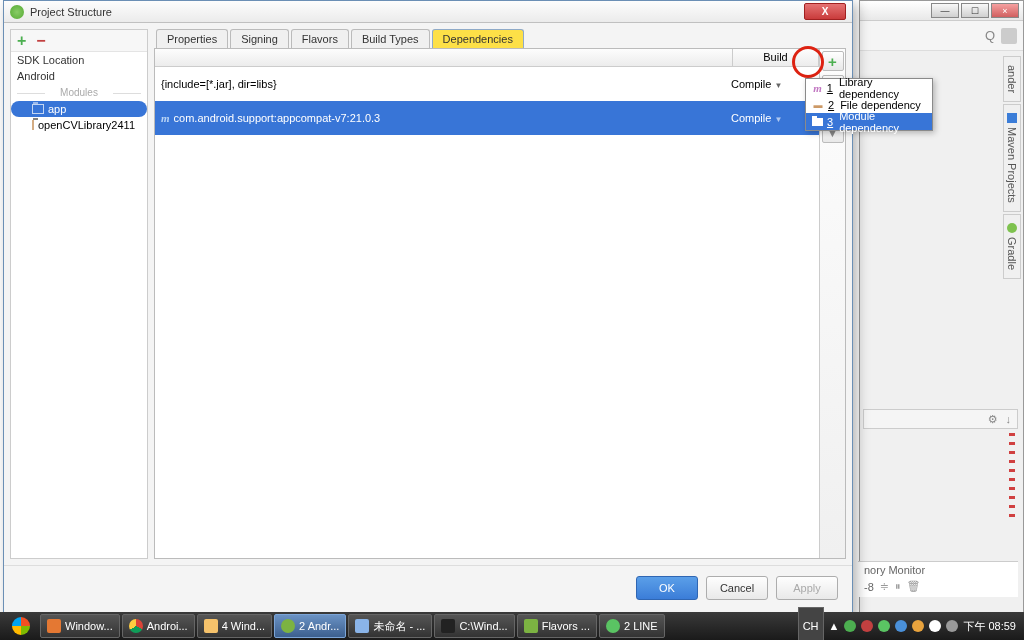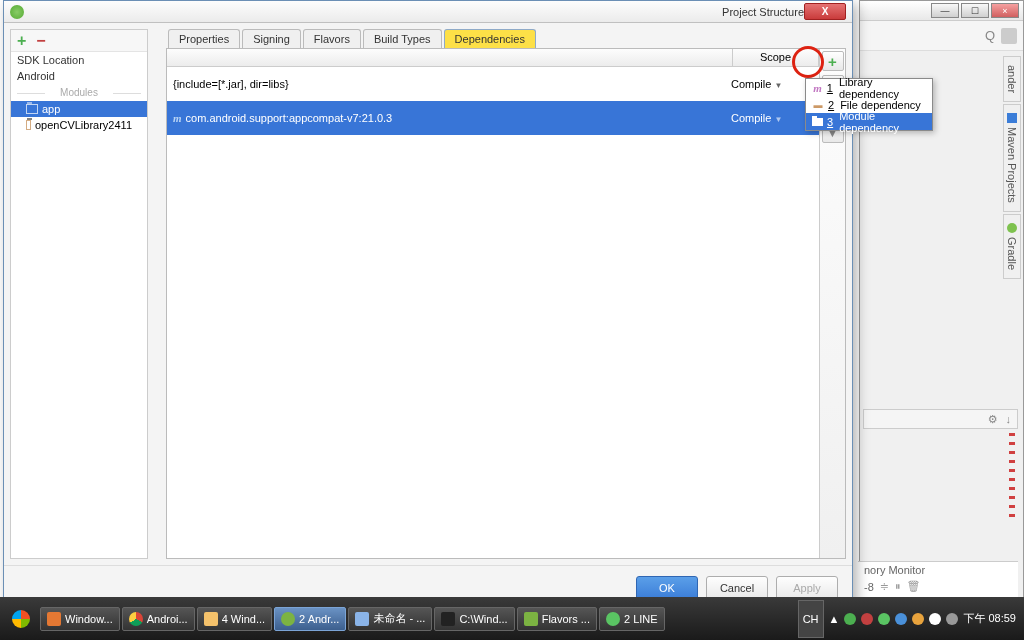--- a/index.html
+++ b/index.html
@@ -19,40 +19,40 @@
 .bg-tools { position:absolute; right:5px; top:408px; width:155px; height:20px; background:#f5f5f5; border:1px solid #ccc; display:flex; align-items:center; justify-content:flex-end; padding:0 6px; gap:8px; }
 .bg-marks { position:absolute; right:8px; top:432px; width:6px; }
 .bg-mark { width:6px; height:3px; background:#d04040; margin-bottom:6px; }
 .bg-monitor { position:absolute; right:5px; bottom:22px; width:160px; height:36px; background:#fff; border-top:1px solid #ccc; padding:2px 6px; font-size:10px; color:#666; }
 .bg-monitor-row { display:flex; align-items:center; gap:6px; padding-top:4px; }
 
 
 .dialog { position:absolute; left:3px; top:0; width:850px; height:618px; background:#f4f4f4; border:1px solid #6b8fb5; box-shadow:4px 4px 12px rgba(0,0,0,0.3); }
 .dlg-titlebar { height:22px; background:linear-gradient(#fdfdfd,#ebebeb); display:flex; align-items:center; padding:0 6px; border-bottom:1px solid #c0c0c0; }
 .dlg-icon { width:14px; height:14px; background:radial-gradient(circle,#8c6,#5a3); border-radius:50%; margin-right:6px; }
-.dlg-title { flex:1; color:#333;text-align:right; }
+.dlg-title { flex:1; color:#333; }
 .dlg-close { width:42px; height:17px; background:linear-gradient(#e57373,#c93b3b); border:1px solid #a02020; border-radius:2px; color:#fff; display:flex; align-items:center; justify-content:center; font-size:10px; font-weight:bold; }
 
 .dlg-body { display:flex; height:542px; }
 .sidebar { width:138px; background:#fff; border:1px solid #ccc; margin:6px 4px 6px 6px; display:flex; flex-direction:column; }
 .side-toolbar { height:22px; display:flex; align-items:center; padding:0 6px; gap:10px; background:#f7f7f7; border-bottom:1px solid #e4e4e4; }
 .side-plus { color:#4caf50; font-size:16px; font-weight:bold; line-height:1; }
 .side-minus { color:#c24040; font-size:16px; font-weight:bold; line-height:1; }
 .side-item { padding:2px 6px; color:#333; }
 .side-sep { text-align:center; color:#aaa; font-size:10px; padding:3px 0; position:relative; }
 .side-sep::before,.side-sep::after { content:""; position:absolute; top:50%; width:28px; height:1px; background:#ddd; }
 .side-sep::before { left:6px; } .side-sep::after { right:6px; }
-.side-mod { display:flex; align-items:center; gap:4px; padding:2px 15px; }
+.side-mod { display:flex; align-items:center; gap:4px; padding:2px 21px;border-radius:8px; }
 .side-mod.sel { background:#3875d7; color:#fff; }
 .mod-icon { width:12px; height:10px; border:1px solid currentColor; opacity:.7; position:relative; }
 .mod-icon::before { content:""; position:absolute; top:-3px; left:0; width:5px; height:2px; background:currentColor; opacity:.7; }
 .side-mod.sel .mod-icon { border-color:#fff; }
 .side-mod.sel .mod-icon::before { background:#fff; }
 
-.main { flex:1; margin:6px 6px 6px 14px; display:flex; flex-direction:column;justify-content:center; }
+.main { flex:1; margin:6px 6px 6px 2px; display:flex; flex-direction:column;justify-content:center; }
 .tabbar { display:flex; gap:2px; padding-left:2px; }
 .tab { padding:3px 10px; background:#f0f0f0; border:1px solid #bbb; border-bottom:none; border-radius:3px 3px 0 0; color:#333; }
 .tab.active { background:#fde047; border-color:#8faac8; }
 .dep-area { flex:1; background:#fff; border:1px solid #bbb; display:flex; }
 .dep-table { flex:1; }
 .dep-hdr { height:18px; background:linear-gradient(#fdfdfd,#ececec); border-bottom:1px solid #ccc; display:flex; }
 .dep-hdr-name { flex:1; border-right:1px solid #ccc; }
 .dep-hdr-scope { width:86px; text-align:center; padding-top:2px; border-right:1px solid #ccc; }
 .dep-row { height:34px; display:flex; align-items:center; }
 .dep-row-name { flex:1; padding-left:6px; display:flex; align-items:center; gap:4px; }
@@ -81,21 +81,21 @@
 .popup-item.sel .pi-folder { background:#fff; }
 .popup-item.sel .pi-folder::before { background:#fff; }
 .pi-key { text-decoration:underline; margin-right:2px; }
 
 .dlg-footer { height:44px; display:flex; align-items:center; justify-content:flex-end; gap:8px; padding:0 14px; border-top:1px solid #ddd; background:#f4f4f4; }
 .btn { min-width:62px; height:24px; border:1px solid #adadad; border-radius:3px; background:linear-gradient(#fefefe,#e9e9e9); display:flex; align-items:center; justify-content:center; color:#333; }
 .btn.primary { background:linear-gradient(#5b9fe8,#3b7dd8); border-color:#2f66b3; color:#fff; }
 .btn.disabled { color:#aaa; }
 
 
-.taskbar { position:absolute; left:0; bottom:0; width:1024px; height:43px; background:linear-gradient(#3a3a3a,#1a1a1a); display:flex; align-items:center; padding:0 4px; }
+.taskbar { position:absolute; left:0; bottom:0; width:1024px; height:28px; background:linear-gradient(#3a3a3a,#1a1a1a); display:flex; align-items:center; padding:0 4px; }
 .start { width:34px; height:26px; display:flex; align-items:center; justify-content:center; }
 .winlogo { width:18px; height:18px; background:conic-gradient(#f25022 0 25%,#7fba00 0 50%,#ffb900 0 75%,#00a4ef 0); border-radius:50%; }
 .task { height:24px; background:linear-gradient(#555,#333); border:1px solid #666; border-radius:2px; color:#fff; display:flex; align-items:center; padding:0 6px; gap:4px; margin-left:2px; font-size:10px; max-width:85px; overflow:hidden; white-space:nowrap; }
 .task.active { background:linear-gradient(#6a92c4,#3c5f8e); border-color:#7ba4d6; }
 .task-icon { width:14px; height:14px; background:#888; border-radius:2px; flex-shrink:0; }
 .tray { margin-left:auto; display:flex; align-items:center; gap:5px; color:#fff; font-size:10px; padding-right:4px; }
 .tray-lang { background:#444; padding:12px 4px; border:1px solid #666; }
 .tray-icon { width:12px; height:12px; border-radius:50%; }
 </style>
 </head>
@@ -174,21 +174,21 @@
         <div class="tab">Properties</div>
         <div class="tab">Signing</div>
         <div class="tab">Flavors</div>
         <div class="tab">Build Types</div>
         <div class="tab active">Dependencies</div>
       </div>
       <div class="dep-area">
         <div class="dep-table">
           <div class="dep-hdr">
             <div class="dep-hdr-name"></div>
-            <div class="dep-hdr-scope">Scope</div>
+            <div class="dep-hdr-scope">Build</div>
           </div>
           <div class="dep-row">
             <div class="dep-row-name">
               <span>{include=[*.jar], dir=libs}</span>
             </div>
             <div class="dep-row-scope">
               <span>Compile</span>
               <span class="chev">▼</span>
             </div>
           </div>

